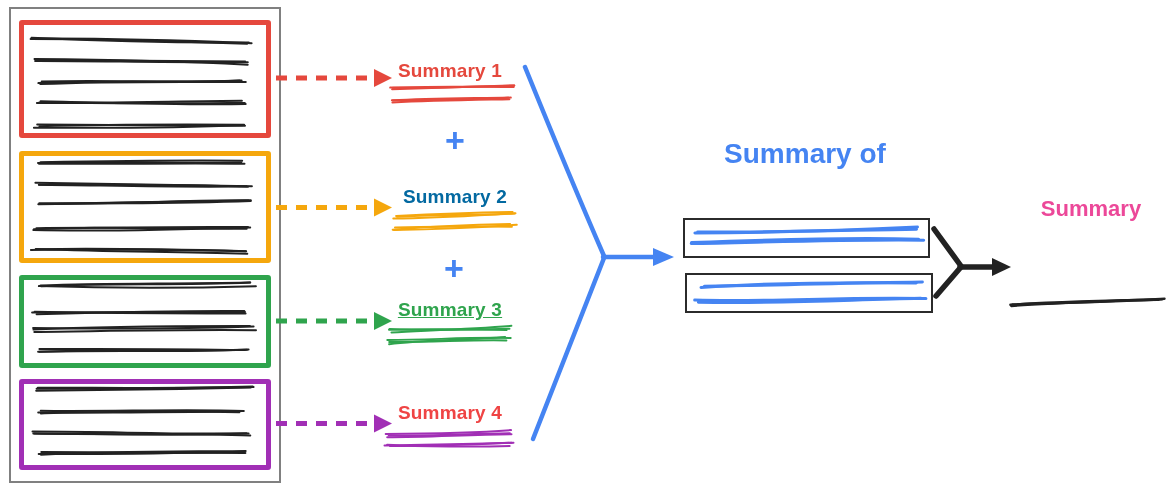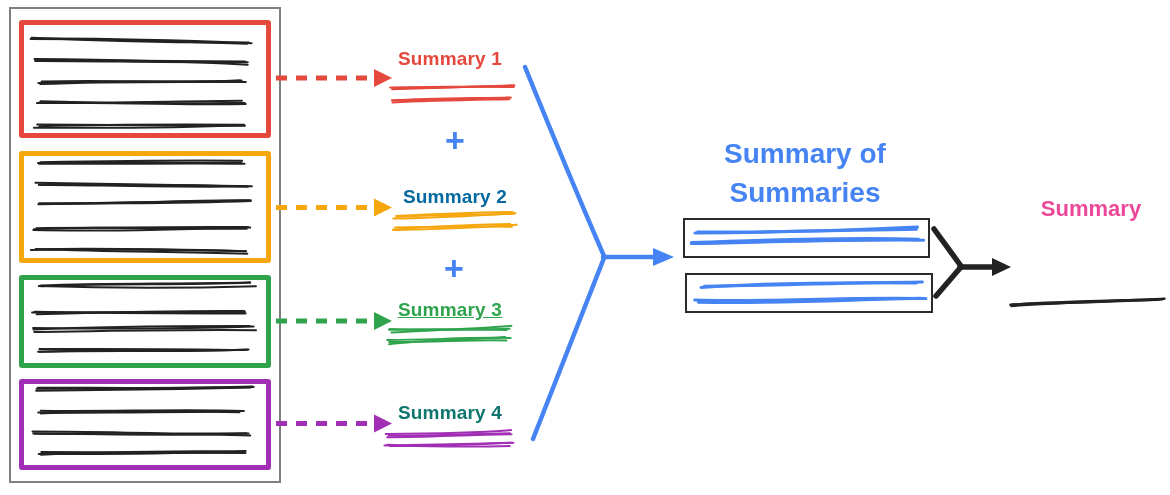--- a/index.html
+++ b/index.html
@@ -10,21 +10,21 @@
   .sec.s1{top:20px;height:108px;}
   .sec.s2{top:151px;height:102px;}
   .sec.s3{top:275px;height:83px;}
   .sec.s4{top:379px;height:81px;}
   .sbox{position:absolute;border:2px solid #2b2b2b;background:transparent;}
   .sbox.b1{left:683px;top:218px;width:243px;height:36px;}
   .sbox.b2{left:685px;top:273px;width:244px;height:36px;}
   svg#strokes{position:absolute;left:0;top:0;z-index:3;pointer-events:none;}
   .lbl{position:absolute;width:130px;text-align:center;font-size:19px;font-weight:700;
        letter-spacing:0.2px;z-index:4;}
-  .lbl.l1{left:385px;top:48px;text-align:center;}
+  .lbl.l1{left:385px;top:60px;text-align:center;}
   .lbl.l2{left:390px;top:186px;}
   .lbl.l3{left:385px;top:299px;}
   .lbl.l4{left:385px;top:402px;}
   .plus{position:absolute;width:40px;text-align:center;font-size:34px;font-weight:700;
         line-height:36px;z-index:4;}
   .plus.p1{left:435px;top:122px;}
   .plus.p2{left:434px;top:250px;}
   .title{position:absolute;left:695px;top:134px;width:220px;text-align:center;
          font-size:28px;font-weight:700;line-height:39px;z-index:4;}
   .title span{display:block;}
@@ -184,27 +184,26 @@
       <g>
         <path d="M1012.5,304.6 C1058.3,301.7 1109.3,300.4 1158.4,299.7" stroke="#222222" stroke-width="2.5" fill="none" stroke-linecap="round"></path>
         <path d="M1011.3,305.9 C1049.7,302.6 1120.3,300.9 1164.5,298.7" stroke="#222222" stroke-width="2.5" fill="none" stroke-linecap="round"></path>
         <path d="M1010.4,304.7 C1050.8,303.1 1111.2,302.1 1162.2,299.3" stroke="#222222" stroke-width="2.5" fill="none" stroke-linecap="round"></path>
       </g>
     </svg>
 
   <div class="lbl l1" style="color: rgb(229, 72, 61);">Summary 1</div>
   <div class="lbl l2" style="color: #0369a1;">Summary 2</div>
   <div class="lbl l3" style="color: rgb(47, 164, 77); text-decoration: underline;">Summary 3</div>
-  <div class="lbl l4" style="color: #0f766e;">Summary 4</div>
+  <div class="lbl l4" style="color: #ef4444;">Summary 4</div>
 
   <div class="plus p1" style="color: rgb(69, 132, 242);">+</div>
   <div class="plus p2" style="color: rgb(69, 132, 242);">+</div>
 
   <div class="title" style="color: rgb(69, 132, 242);">
     <span>Summary of</span>
-    <span>Summaries</span>
   </div>
 
   <div class="final" style="color: #ec4899;">
     <span>Summary</span>
   </div>
 
 </div>
 
 </body></html>

